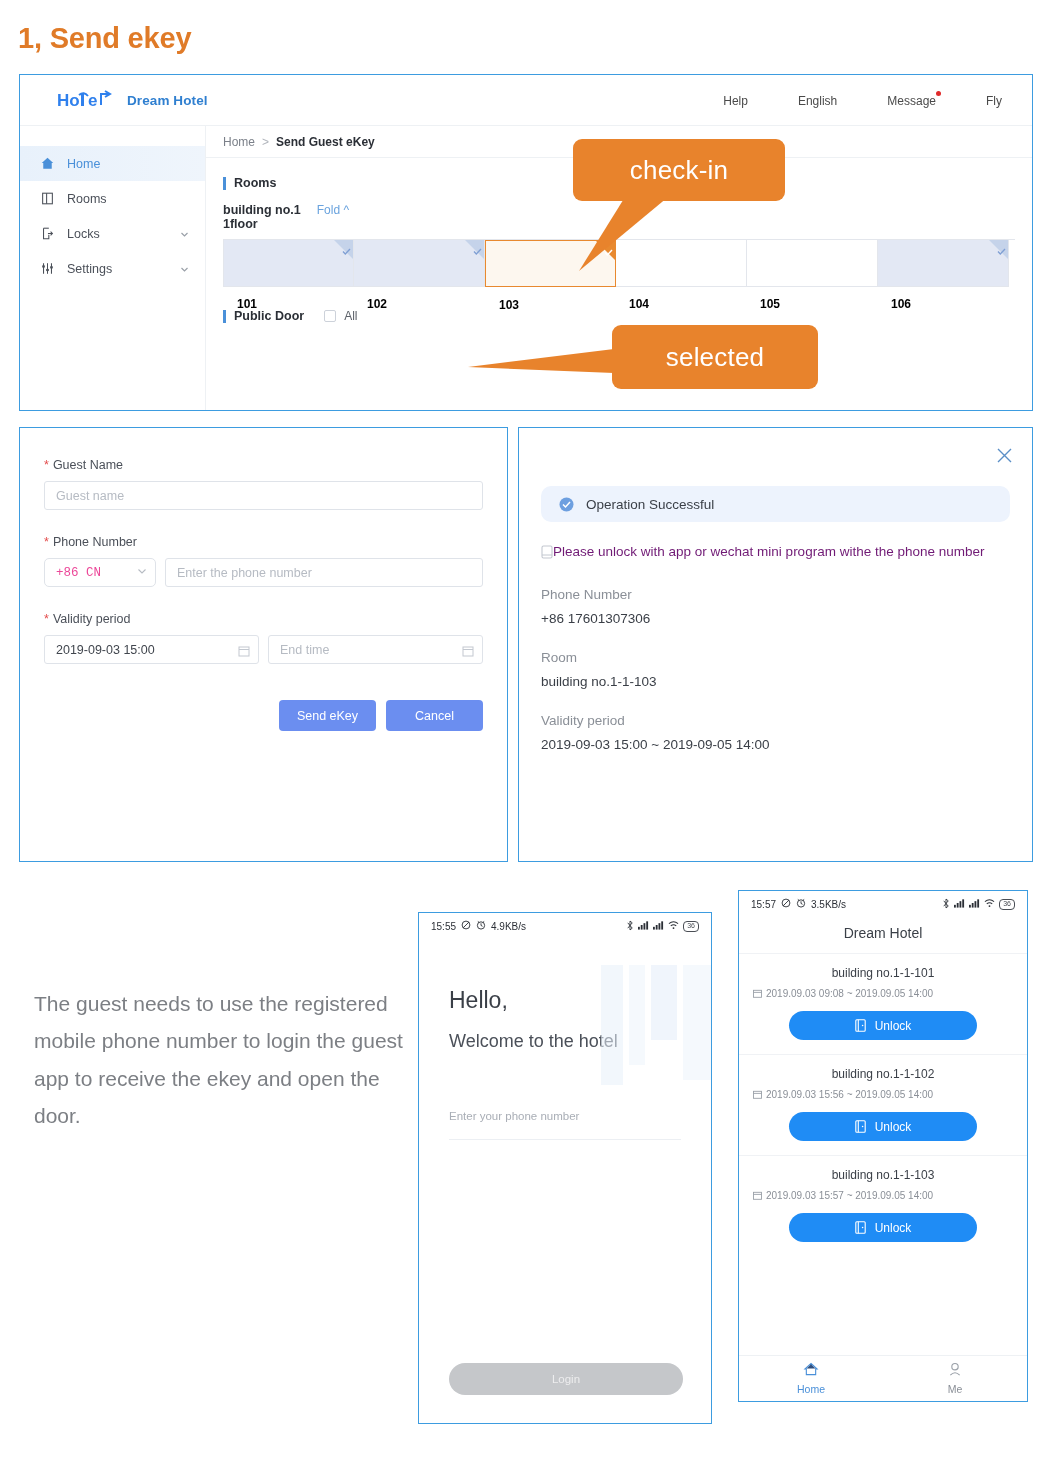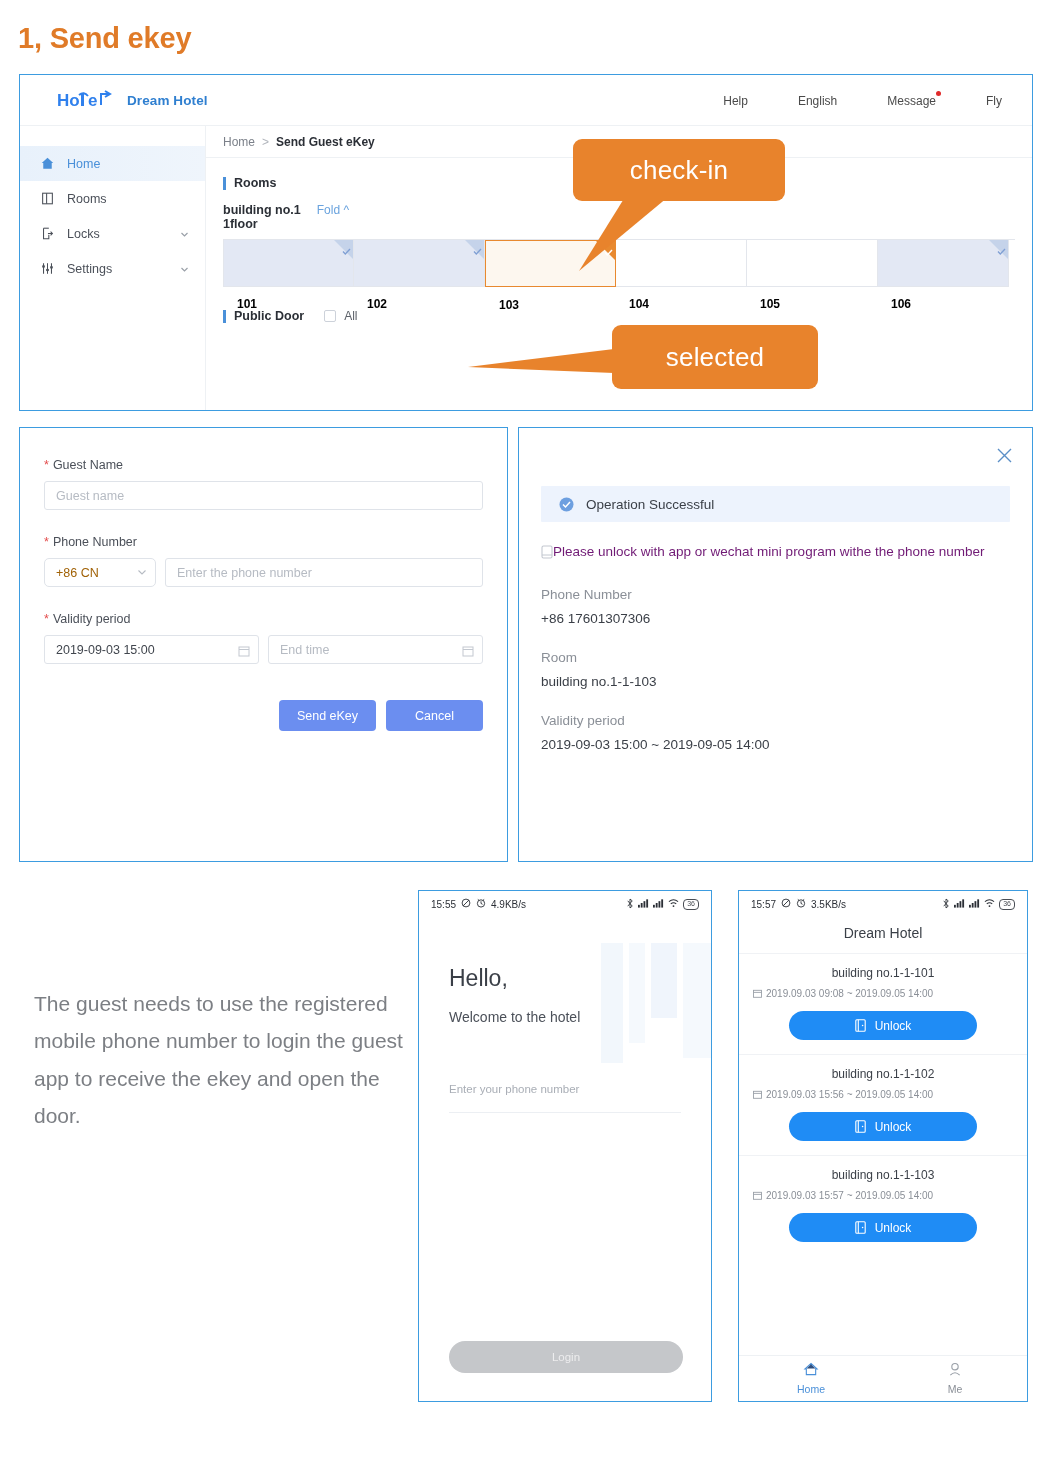--- a/index.html
+++ b/index.html
@@ -134,40 +134,40 @@
   .f-input {
     width: 100%; height: 29px; border: 1px solid #dfe3e9; border-radius: 3px;
     display: flex; align-items: center; padding: 0 11px;
     font-size: 12.5px; color: #b6bbc3; background: #fff;
   }
   .f-input.filled { color: #41464e; }
   .f-row { display: flex; gap: 9px; }
   .sel {
     width: 112px; height: 29px; border: 1px solid #dfe3e9; border-radius: 5px;
     display: flex; align-items: center; justify-content: space-between; padding: 0 8px 0 11px;
-    font-size: 12.5px; color: #a16207; background: #fff;
+    font-size: 12.5px; color: #ec4899; background: #fff; font-family: Liberation Mono, monospace;
   }
   .date-in { position: relative; flex: 1; }
   .cal-ico { position: absolute; right: 9px; top: 8px; width: 12px; height: 12px; }
   .gap { height: 25px; }
   .btn-row { display: flex; justify-content: flex-end; gap: 10px; margin-top: 36px; padding-right: 24px; }
   .btn {
     background: #6b8ef0; color: #fff; border-radius: 4px;
     height: 31px; min-width: 97px; display: flex; align-items: center; justify-content: center;
     font-size: 12.5px;
   }
 
   
   .succ {
     position: absolute; left: 518px; top: 427px; width: 515px; height: 435px;
     border: 1.5px solid #3d9ce0; background: #ffffff;
   }
   .succ-close { position: absolute; right: 20px; top: 20px; width: 15px; height: 15px; }
   .succ-bar {
-    margin: 58px 22px 0 22px; height: 36px; background: #edf3fd; border-radius: 1px;
+    margin: 58px 22px 0 22px; height: 36px; background: #edf3fd; border-radius: 10px;
     display: flex; align-items: center; padding-left: 18px;
   }
   .succ-check { width: 15px; height: 15px; }
   .succ-bar-txt { margin-left: 12px; font-size: 13.5px; color: #3a3f47; }
   .succ-note {
     margin: 20px 22px 0 22px; font-size: 13.5px; color: #701a75; line-height: 1.55;
     display: flex; align-items: flex-start;
   }
   .note-ico { width: 12px; height: 14px; margin-top: 3px; flex: none; }
   .succ-field { margin: 24px 22px 0 22px; }
@@ -177,35 +177,35 @@
   
   .para {
     position: absolute; left: 34px; top: 985px; width: 380px;
     font-size: 21px; color: #7c7f84; line-height: 1.78;
   }
 
   
   .phone {
     position: absolute; border: 1.5px solid #3d9ce0; background: #fff; overflow: hidden;
   }
-  .phone-a { left: 418px; top: 890px; width: 294px; height: 512px; }
+  .phone-a { left: 418px; top: 912px; width: 294px; height: 512px; }
   .phone-b { left: 738px; top: 890px; width: 290px; height: 512px; }
   .stbar {
     height: 26px; display: flex; align-items: center; justify-content: space-between;
     padding: 0 12px; font-size: 10px; color: #2b2f36;
   }
   .stbar-l { display: flex; align-items: center; gap: 5px; }
   .stbar-r { display: flex; align-items: center; gap: 4px; }
   .batt {
     border: 1px solid #4a4e55; border-radius: 4px; font-size: 7px; padding: 0 3px;
     color: #4a4e55; line-height: 10px; height: 11px; display:flex; align-items:center;
   }
   .hello-wrap { padding: 48px 30px 0 30px; position: relative; }
   .hello { font-size: 23px; color: #3a3f47; }
-  .welcome { font-size: 14px; color: #4b5059; margin-top: 17px; }
+  .welcome { font-size: 18px; color: #4b5059; margin-top: 17px; }
   .phone-input {
     margin: 58px 30px 0 30px; font-size: 11.5px; color: #a9aeb6;
     padding-bottom: 17px; border-bottom: 1px solid #eceff3;
   }
   .login-btn {
     position: absolute; left: 30px; bottom: 28px; width: 234px; height: 32px;
     background: #c5c7ca; border-radius: 16px; color: #ededee;
     display: flex; align-items: center; justify-content: center; font-size: 11.5px;
   }
   .deco { position: absolute; right: 0; top: 26px; width: 110px; height: 120px; opacity: .55; }

